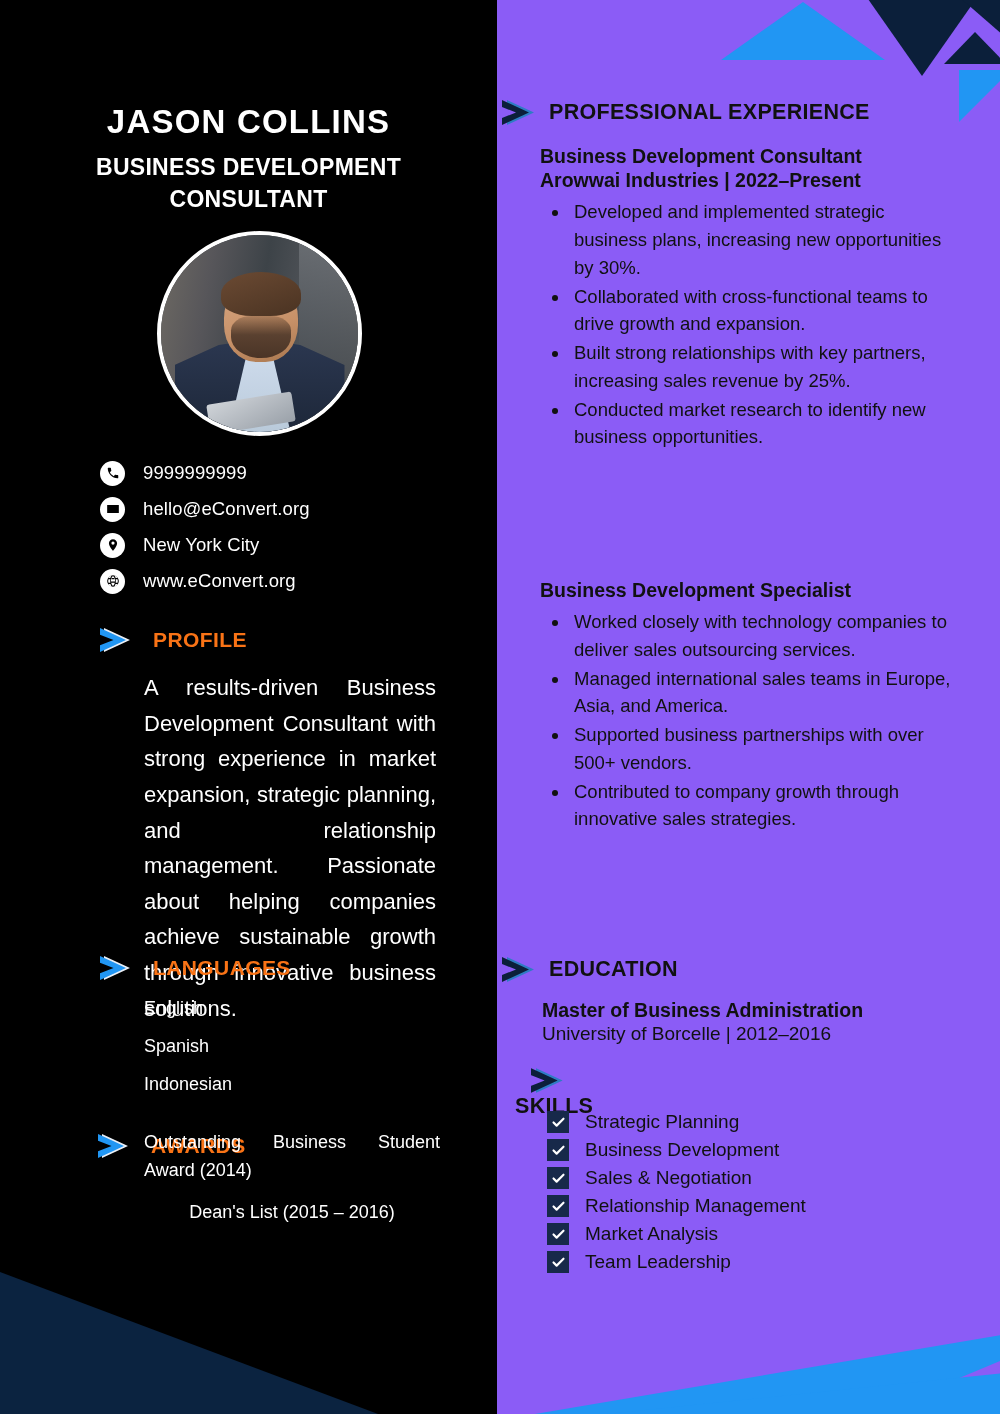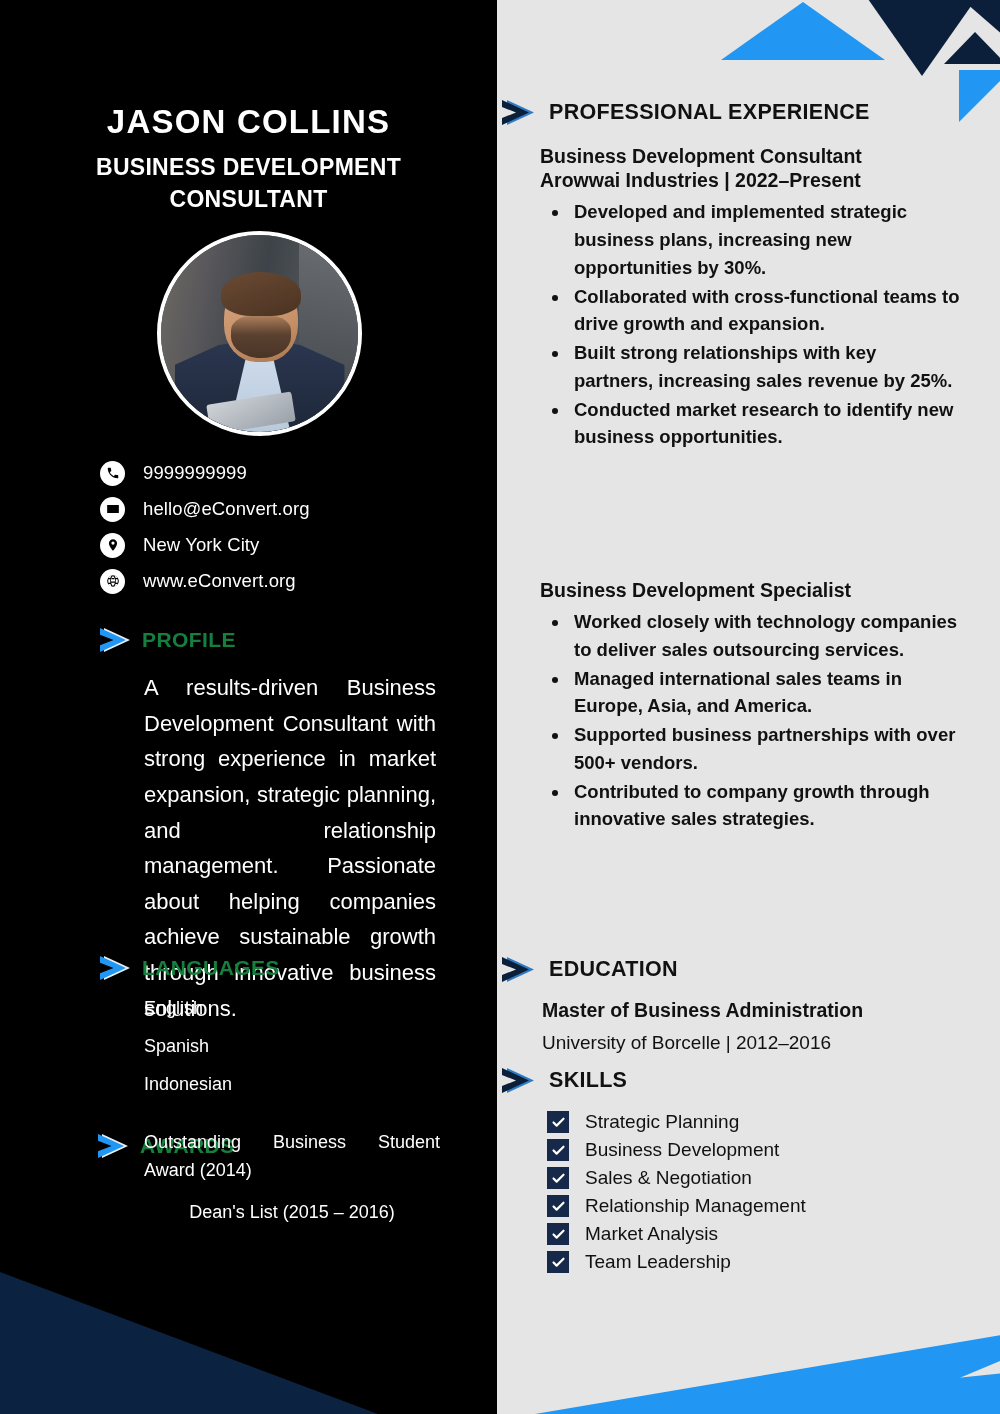--- a/index.html
+++ b/index.html
@@ -105,37 +105,37 @@
   .arrow .a-back{
     position:absolute; left:4px; top:1px; width:26px; height:24px;
     background:#e9eef5;
     clip-path:polygon(0 0,100% 50%,0 100%,0 72%,52% 50%,0 28%);
   }
   .arrow .a-front{
     position:absolute; left:0; top:1px; width:26px; height:24px;
     background:#2196F3;
     clip-path:polygon(0 0,100% 50%,0 100%,0 72%,52% 50%,0 28%);
   }
-  .sec-title-l{ color:#15803d; font-size:21px; font-weight:bold; margin-left:10px; letter-spacing:.4px; }
+  .sec-title-l{ color:#f97316; font-size:21px; font-weight:bold; margin-left:21px; letter-spacing:.4px; }
 
   .profile-text{
     position:absolute; left:144px; top:670px; width:292px;
     color:#ffffff; font-size:22px; line-height:1.62;
     text-align:justify;
   }
   .lang-list{ position:absolute; left:144px; top:998px; width:300px; }
   .lang-list div{ color:#ffffff; font-size:18px; margin-bottom:17px; }
   .awards-list{ position:absolute; left:144px; top:1128px; width:296px; }
   .awards-list p{ color:#ffffff; font-size:18px; line-height:1.56; text-align:justify; margin-bottom:14px; }
   .awards-list p.last{ text-align:center; }
 
   
   .right-panel{
     position:absolute; left:497px; top:0;
-    width:503px; height:1414px; background:#e5e5e5; overflow:hidden;
+    width:503px; height:1414px; background:#8b5cf6; overflow:hidden;
   }
   
   .d-blue-up{
     position:absolute; left:224px; top:2px; width:164px; height:58px;
     background:#2196F3; clip-path:polygon(50% 0,100% 100%,0 100%);
   }
   .d-navy-down{
     position:absolute; left:310px; top:-88px; width:230px; height:164px;
     background:#0B1F3A; clip-path:polygon(0 0,100% 0,50% 100%);
   }
@@ -171,25 +171,25 @@
     clip-path:polygon(0 0,100% 50%,0 100%,0 72%,52% 50%,0 28%);
   }
   .arrow-r .b-front{
     position:absolute; left:0; top:2px; width:27px; height:25px;
     background:#0B1F3A;
     clip-path:polygon(0 0,100% 50%,0 100%,0 72%,52% 50%,0 28%);
   }
   .sec-title-r{ color:#111111; font-size:21.5px; font-weight:bold; margin-left:13px; letter-spacing:.3px; }
 
   .job-title{ color:#111; font-size:19.5px; font-weight:bold; line-height:1.24; }
-  .bullets{ margin:6px 0 0 30px;font-weight:bold; }
+  .bullets{ margin:6px 0 0 30px; }
   .bullets li{ color:#111; font-size:18.5px; line-height:1.50; margin-bottom:1px; padding-left:4px; }
 
   .edu-deg{ color:#111; font-size:19.5px; font-weight:bold; }
-  .edu-sub{ color:#111; font-size:19px; margin-top:10px; }
+  .edu-sub{ color:#111; font-size:19px; margin-top:1px; }
 
   .skill-row{ display:flex; align-items:flex-end; margin-bottom:6px; }
   .cbox{
     width:22px;height:22px;background:#17294A;flex:none;
     display:flex;align-items:center;justify-content:center;
   }
   .cbox svg{ width:15px;height:15px; }
   .skill-label{ color:#111; font-size:19px; margin-left:16px; }
 </style>
 </head>
@@ -326,21 +326,21 @@
         <i class="b-back"></i>
         <i class="b-front"></i>
       </span>
     <span class="sec-title-r">EDUCATION</span>
   </div>
   <div style="position:absolute;left:45px;top:999px;width:430px;">
     <div class="edu-deg">Master of Business Administration</div>
     <div class="edu-sub">University of Borcelle | 2012–2016</div>
   </div>
 
-  <div class="sec-head-r" style="position:absolute;left:5px;top:1066px;">
+  <div class="sec-head-r" style="position:absolute;left:5px;top:1066px;flex-direction:column;">
     <span class="arrow-r">
         <i class="b-back"></i>
         <i class="b-front"></i>
       </span>
     <span class="sec-title-r">SKILLS</span>
   </div>
   <div style="position:absolute;left:50px;top:1111px;width:430px;">
     <div class="skill-row">
       <span class="cbox">
           <svg viewBox="0 0 24 24">

